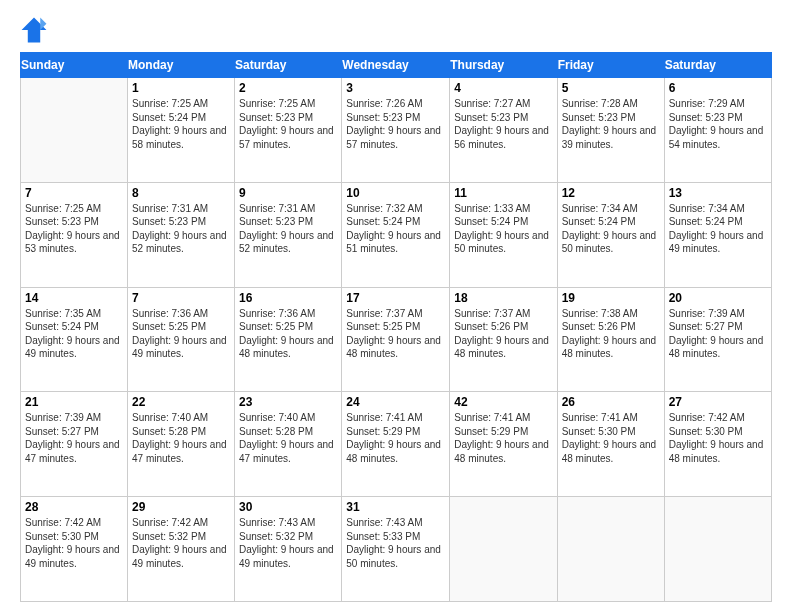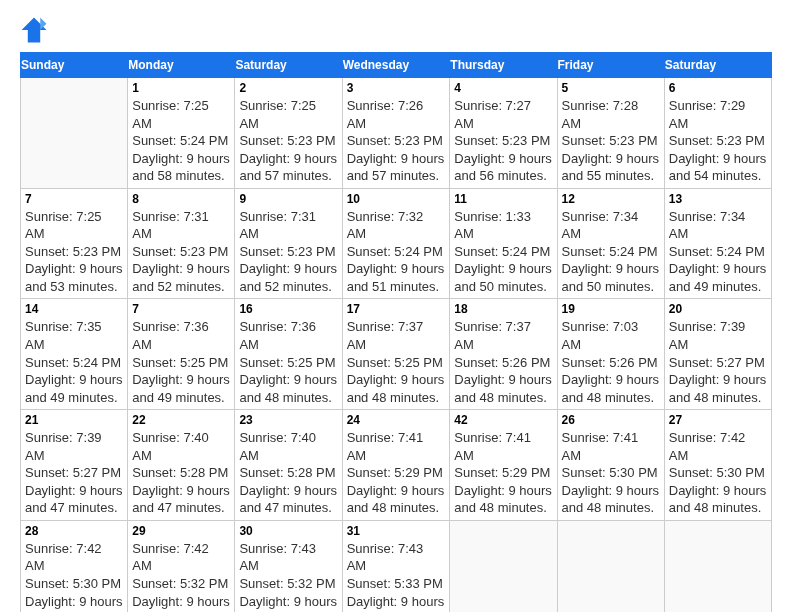--- a/index.html
+++ b/index.html
@@ -80,21 +80,21 @@
     .cell-empty {
       background: #f9f9f9;
     }
     .day-number {
       font-weight: bold;
       font-size: 12px;
       display: block;
       margin-bottom: 2px;
     }
     .cell-text {
-      font-size: 13px;
+      font-size: 10px;
       color: #333;
       line-height: 1.35;
     }
   </style>
 </head>
 <body>
 
 <div class="page">
   <div class="header">
     <div class="logo">
@@ -139,21 +139,21 @@
           <td>
             <span class="day-number">3</span>
             <div class="cell-text"><span>Sunrise: 7:26 AM</span><br><span>Sunset: 5:23 PM</span><br><span>Daylight: 9 hours and 57 minutes.</span></div>
           </td>
           <td>
             <span class="day-number">4</span>
             <div class="cell-text"><span>Sunrise: 7:27 AM</span><br><span>Sunset: 5:23 PM</span><br><span>Daylight: 9 hours and 56 minutes.</span></div>
           </td>
           <td>
             <span class="day-number">5</span>
-            <div class="cell-text"><span>Sunrise: 7:28 AM</span><br><span>Sunset: 5:23 PM</span><br><span>Daylight: 9 hours and 55 minutes.</span></div>
+            <div class="cell-text"><span>Sunrise: 7:28 AM</span><br><span>Sunset: 5:23 PM</span><br><span>Daylight: 9 hours and 39 minutes.</span></div>
           </td>
           <td>
             <span class="day-number">6</span>
             <div class="cell-text"><span>Sunrise: 7:29 AM</span><br><span>Sunset: 5:23 PM</span><br><span>Daylight: 9 hours and 54 minutes.</span></div>
           </td>
         </tr>
         <tr>
           <td>
             <span class="day-number">7</span>
             <div class="cell-text"><span>Sunrise: 7:25 AM</span><br><span>Sunset: 5:23 PM</span><br><span>Daylight: 9 hours and 53 minutes.</span></div>
@@ -199,21 +199,21 @@
           <td>
             <span class="day-number">17</span>
             <div class="cell-text"><span>Sunrise: 7:37 AM</span><br><span>Sunset: 5:25 PM</span><br><span>Daylight: 9 hours and 48 minutes.</span></div>
           </td>
           <td>
             <span class="day-number">18</span>
             <div class="cell-text"><span>Sunrise: 7:37 AM</span><br><span>Sunset: 5:26 PM</span><br><span>Daylight: 9 hours and 48 minutes.</span></div>
           </td>
           <td>
             <span class="day-number">19</span>
-            <div class="cell-text"><span>Sunrise: 7:03 AM</span><br><span>Sunset: 5:26 PM</span><br><span>Daylight: 9 hours and 48 minutes.</span></div>
+            <div class="cell-text"><span>Sunrise: 7:38 AM</span><br><span>Sunset: 5:26 PM</span><br><span>Daylight: 9 hours and 48 minutes.</span></div>
           </td>
           <td>
             <span class="day-number">20</span>
             <div class="cell-text"><span>Sunrise: 7:39 AM</span><br><span>Sunset: 5:27 PM</span><br><span>Daylight: 9 hours and 48 minutes.</span></div>
           </td>
         </tr>
         <tr>
           <td>
             <span class="day-number">21</span>
             <div class="cell-text"><span>Sunrise: 7:39 AM</span><br><span>Sunset: 5:27 PM</span><br><span>Daylight: 9 hours and 47 minutes.</span></div>

